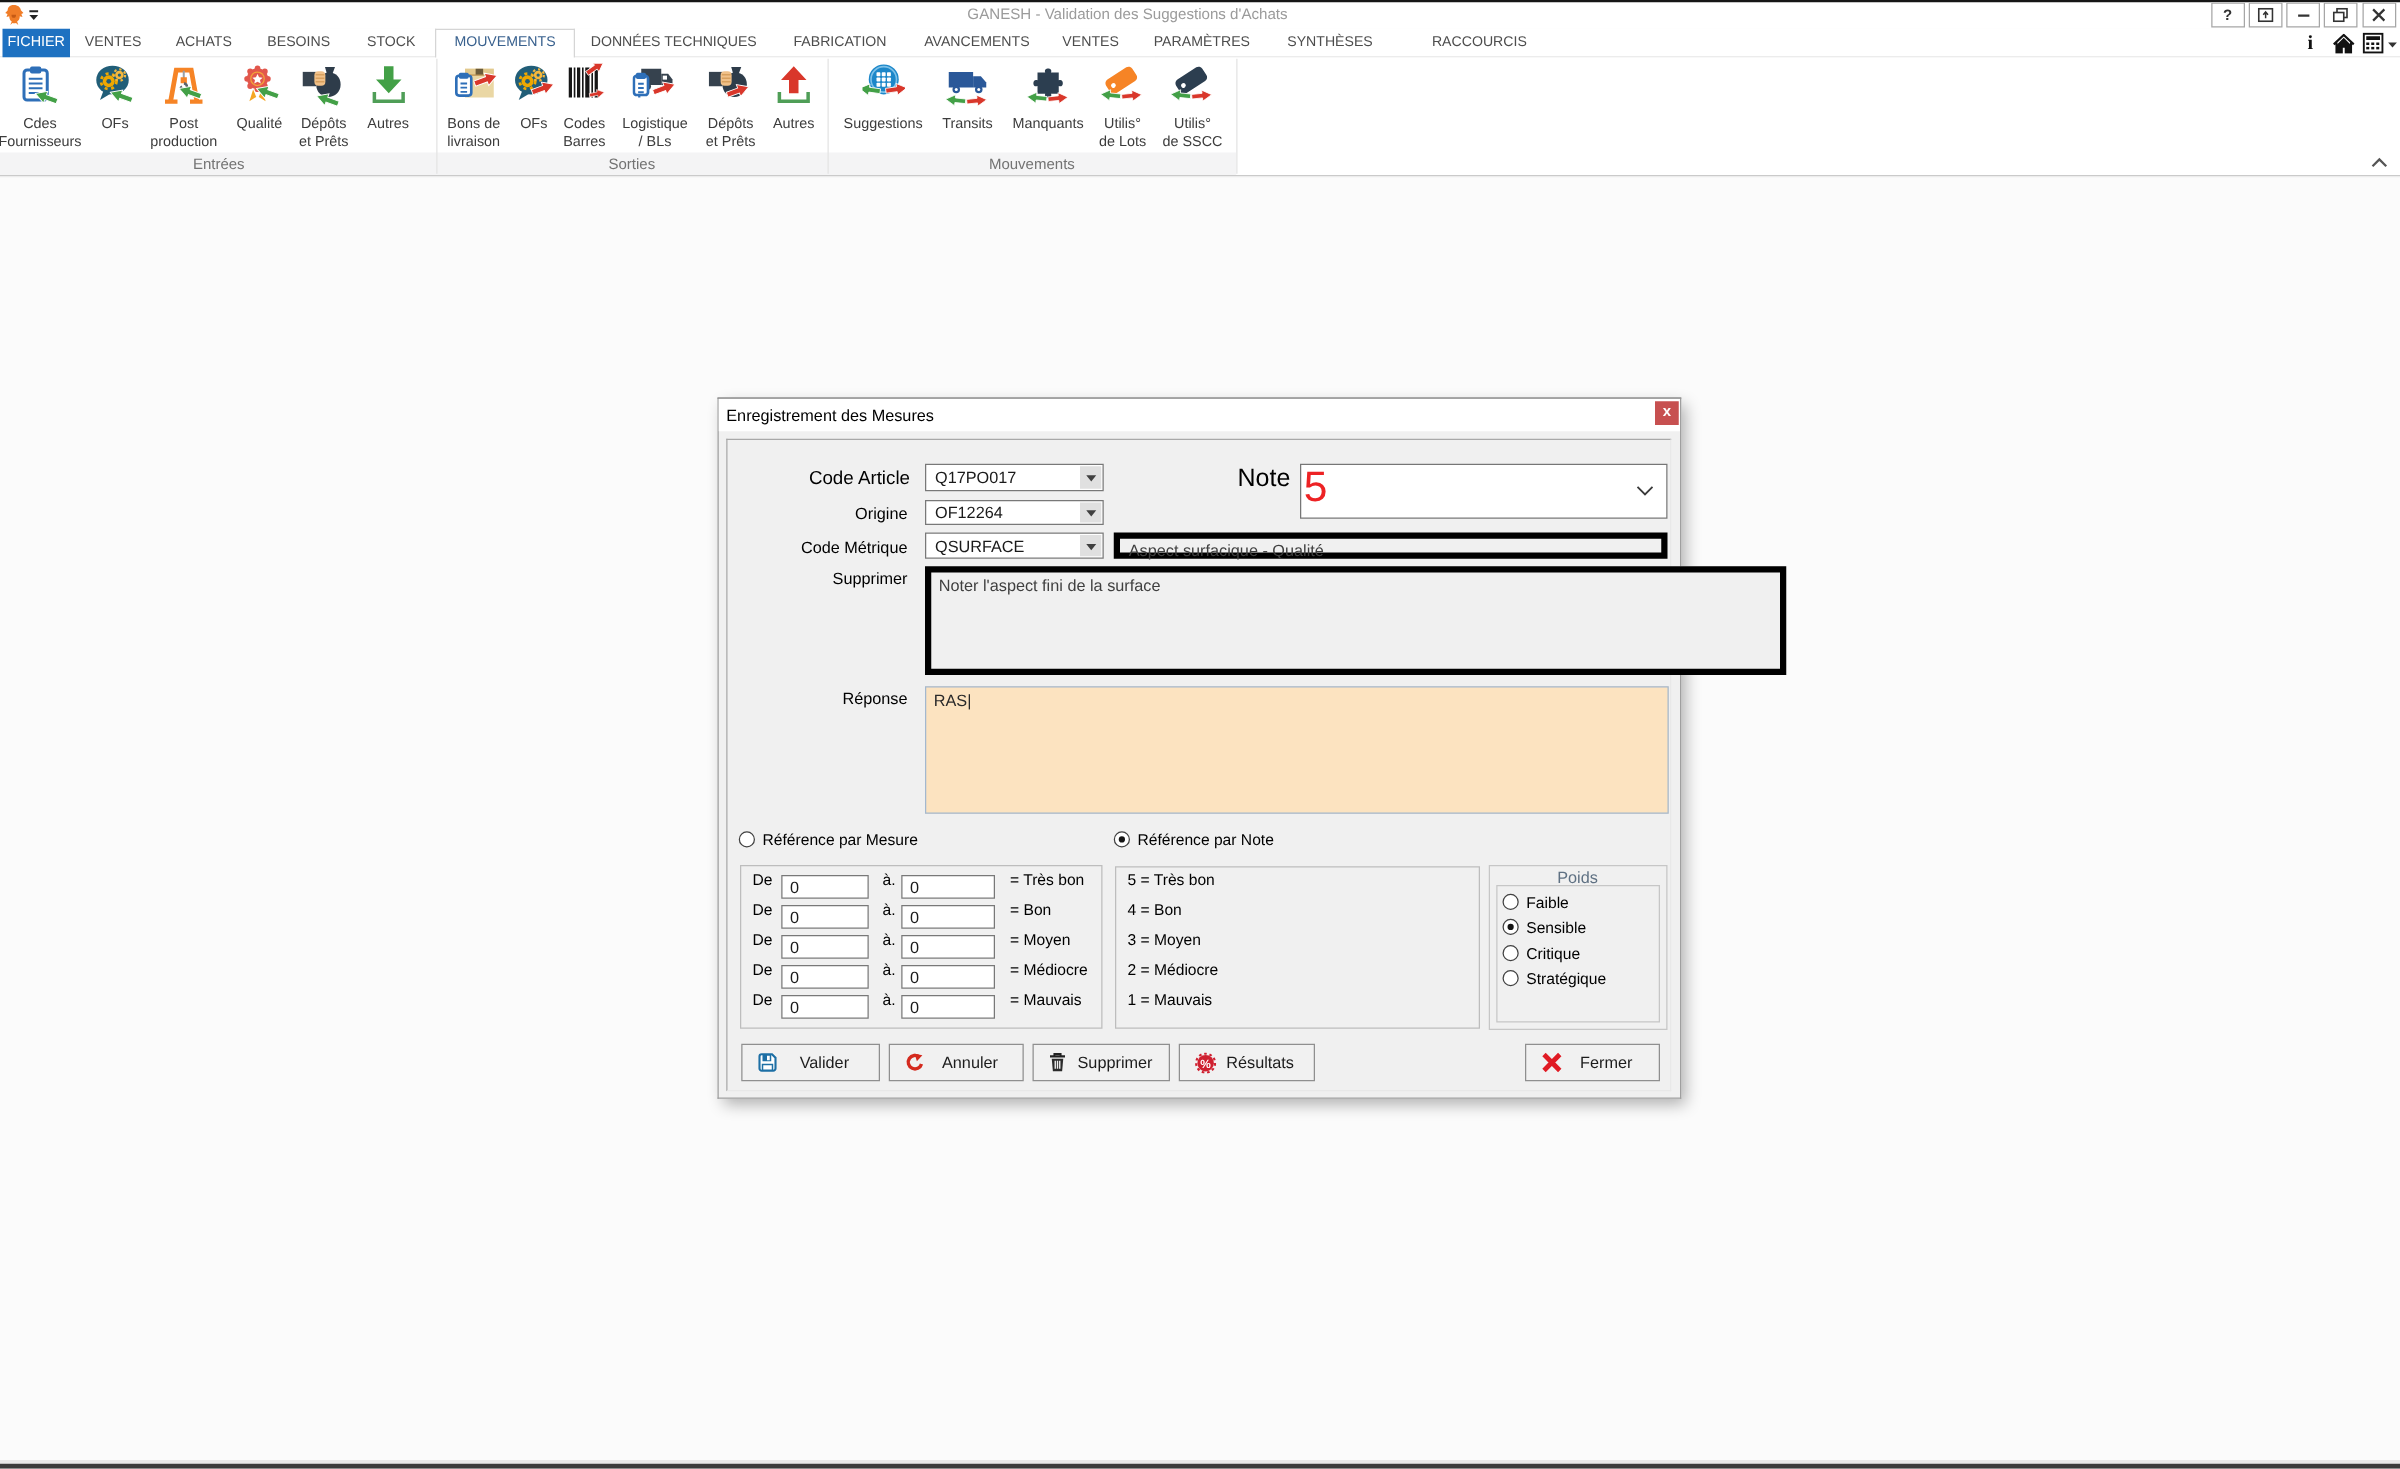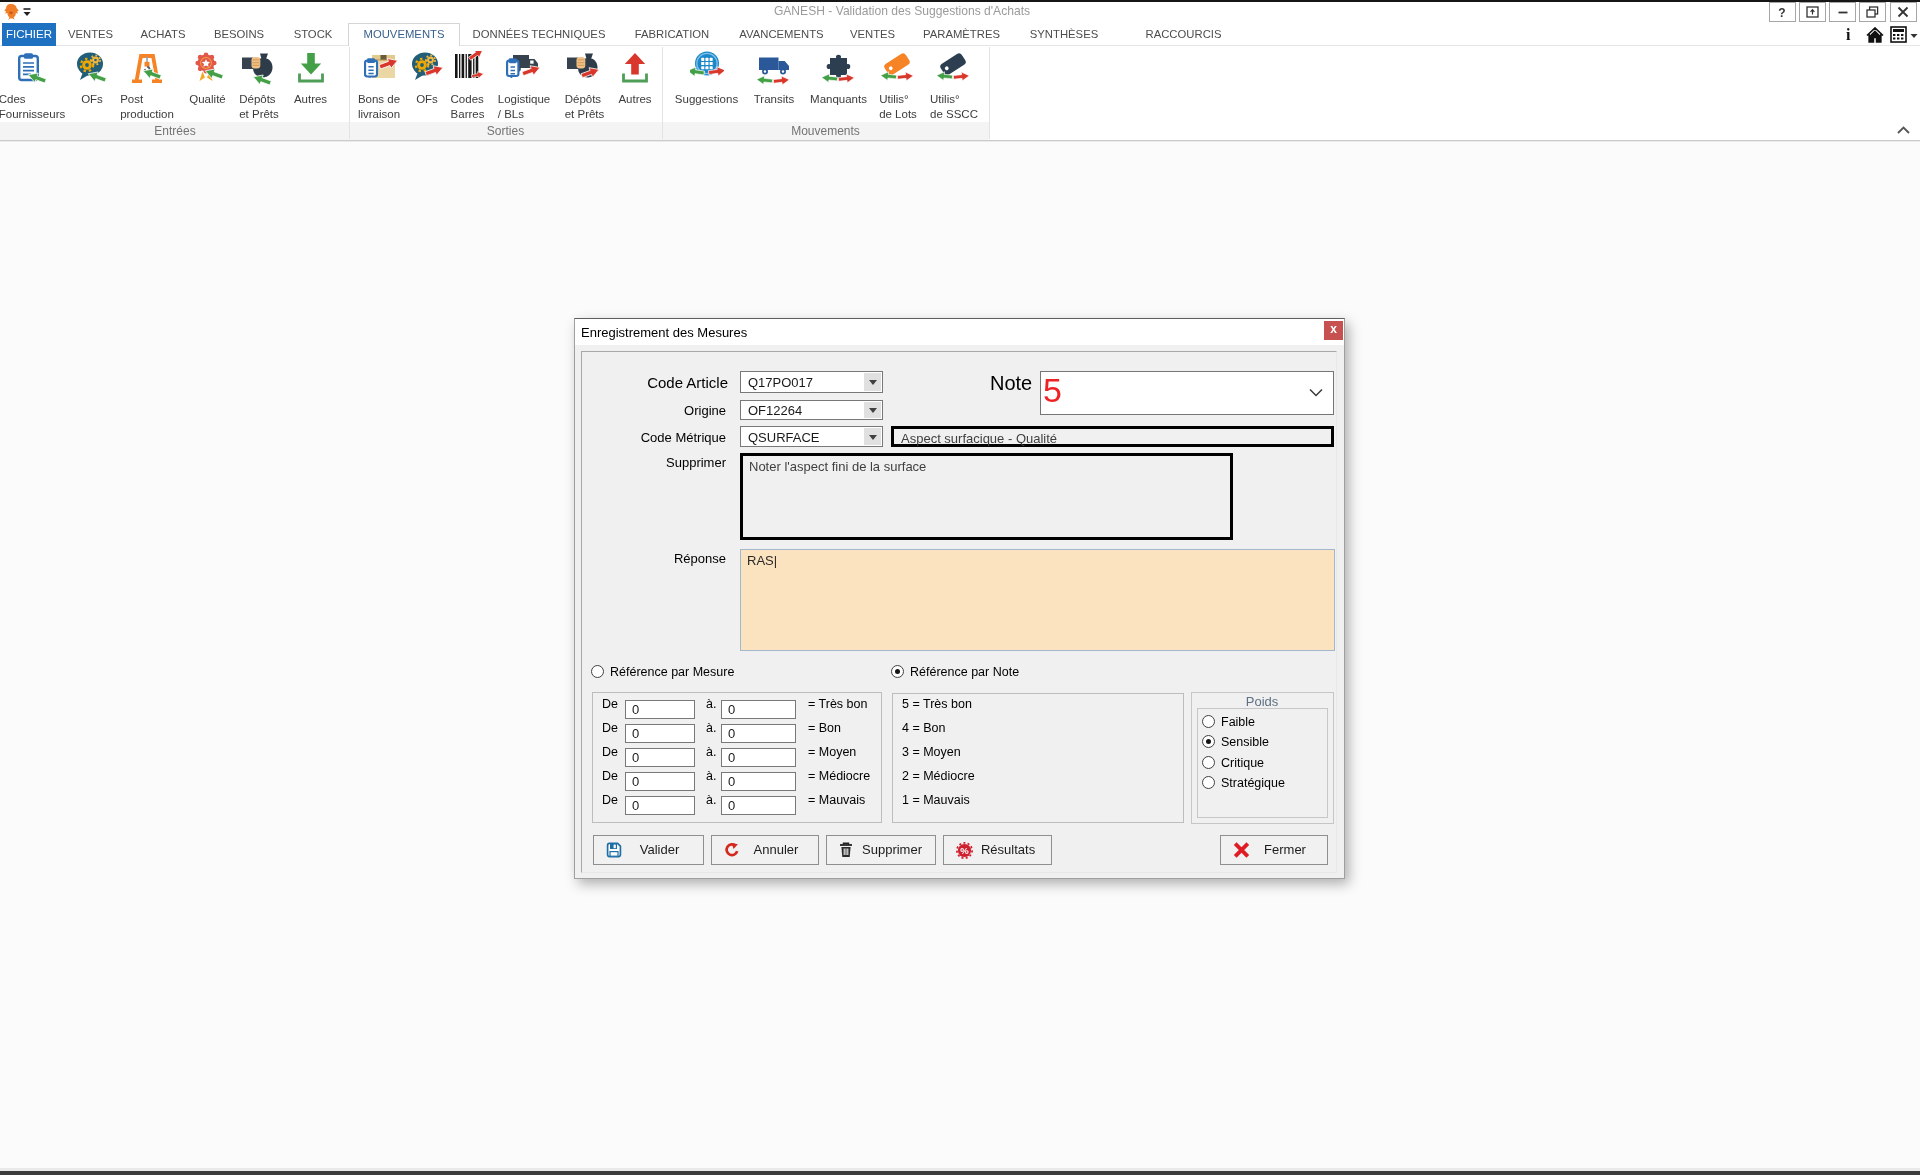--- a/index.html
+++ b/index.html
@@ -1,27 +1,27 @@
 <!DOCTYPE html>
 <html><head><meta charset="utf-8"><title>g</title><style>
 *{margin:0;padding:0;box-sizing:border-box}
 html,body{width:1920px;height:1175px}
 body{position:relative;font-family:"Liberation Sans",sans-serif;background:#fbfbfb;overflow:hidden}
 .a{position:absolute}
 .tab{position:absolute;top:23px;height:23px;line-height:23px;font-size:11.3px;color:#4d4d4d;transform:translateX(-50%);white-space:nowrap}
-.ril{position:absolute;top:92px;font-size:11.5px;line-height:14.6px;color:#3c3c3c;transform:translateX(-50%);white-space:nowrap}
+.ril{position:absolute;top:92px;font-size:11.5px;line-height:14.6px;color:#3c3c3c;text-align:center;transform:translateX(-50%);white-space:nowrap}
 .glabel{position:absolute;top:122px;height:18px;line-height:18px;font-size:12px;color:#737373;transform:translateX(-50%)}
 .gsep{position:absolute;top:47px;width:1px;height:92px;background:#e3e3e4}
 .wbtn{position:absolute;top:2px;width:27px;height:20px;background:#fff;border:1px solid #a6a6a6;text-align:center}
 .dlabel{position:absolute;font-size:12.5px;color:#000;text-align:right;white-space:nowrap}
 .combo{position:absolute;background:#fff;border:1px solid #787878}
 .combo .tx{position:absolute;left:7px;top:50%;transform:translateY(-50%);font-size:13px;color:#1a1a1a}
 .cbtn{position:absolute;right:1px;top:1px;bottom:1px;width:17px;background:#e0e0e0}
 .cbtn:after{content:"";position:absolute;left:50%;top:50%;transform:translate(-50%,-38%);border-left:4px solid transparent;border-right:4px solid transparent;border-top:5px solid #404040}
-.ro{position:absolute;background:#f0f0f0;border:3px solid #000000;font-size:13px;color:#3f3f3f}
+.ro{position:absolute;background:#f0f0f0;border:5px solid #000000;font-size:13px;color:#3f3f3f}
 .radio{position:absolute;width:13px;height:13px;border:1px solid #414141;border-radius:50%;background:#fff}
 .radio.on:after{content:"";position:absolute;left:3px;top:3px;width:5px;height:5px;border-radius:50%;background:#151515}
 .rlab{position:absolute;font-size:12.5px;color:#000;white-space:nowrap}
 .box{position:absolute;border:1px solid #bdbdbd}
 .inp{position:absolute;background:#fff;border:1px solid #787878;font-size:13px;color:#1a1a1a;line-height:17px;padding-left:6px}
 .btn{position:absolute;height:30px;background:#f1f1f1;border:1px solid #8f8f8f;font-size:13px;color:#1c1c1c;text-align:center;line-height:28px;padding-left:22px}
 .btn svg{position:absolute;left:12px;top:6px}
 </style></head><body>
 
 <div class="a" style="left:0;top:0;width:1920px;height:2px;background:#161616"></div>
@@ -344,21 +344,21 @@
       <span class="cbtn"></span>
     </div>
 <div class="ro" style="left:316px;top:107px;width:443px;height:21px;line-height:19px;padding-left:7px">Aspect surfacique - Qualité</div>
 <div class="a" style="left:415px;top:53px;font-size:20px;color:#000">Note</div>
 <div class="a" style="left:465px;top:52px;width:294px;height:44px;background:#fff;border:1px solid #767676">
 <span style="position:absolute;left:2px;top:-1px;font-size:34px;color:#ed2224">5</span>
 <svg style="position:absolute;right:10px;top:16px" width="14" height="9" viewBox="0 0 14 9">
         <path d="M1 1.5 L7 7.5 L13 1.5" fill="none" stroke="#3a3a3a" stroke-width="1.5"></path>
       </svg>
 </div>
-<div class="ro" style="left:165px;top:134px;width:493px;height:87px;padding:3px 0 0 6px">Noter l'aspect fini de la surface</div>
+<div class="ro" style="left:165px;top:134px;width:689px;height:87px;padding:3px 0 0 6px">Noter l'aspect fini de la surface</div>
 <div class="a" style="left:165px;top:230px;width:595px;height:102px;background:#fce3c0;border:1px solid #a3b8cf;font-size:13px;color:#2a2a2a;padding:3px 0 0 6px">RAS|</div>
 <div class="radio" style="left:16px;top:346px"></div>
 <div class="rlab" style="left:35px;top:346px">Référence par Mesure</div>
 <div class="radio on" style="left:316px;top:346px"></div>
 <div class="rlab" style="left:335px;top:346px">Référence par Note</div>
 <div class="box" style="left:17px;top:373px;width:290px;height:131px"></div>
 <div class="rlab" style="left:27px;top:378px">De</div>
 <div class="inp" style="left:50px;top:381px;width:70px;height:19px">0</div>
 <div class="rlab" style="left:131px;top:378px">à.</div>
 <div class="inp" style="left:146px;top:381px;width:75px;height:19px">0</div>

